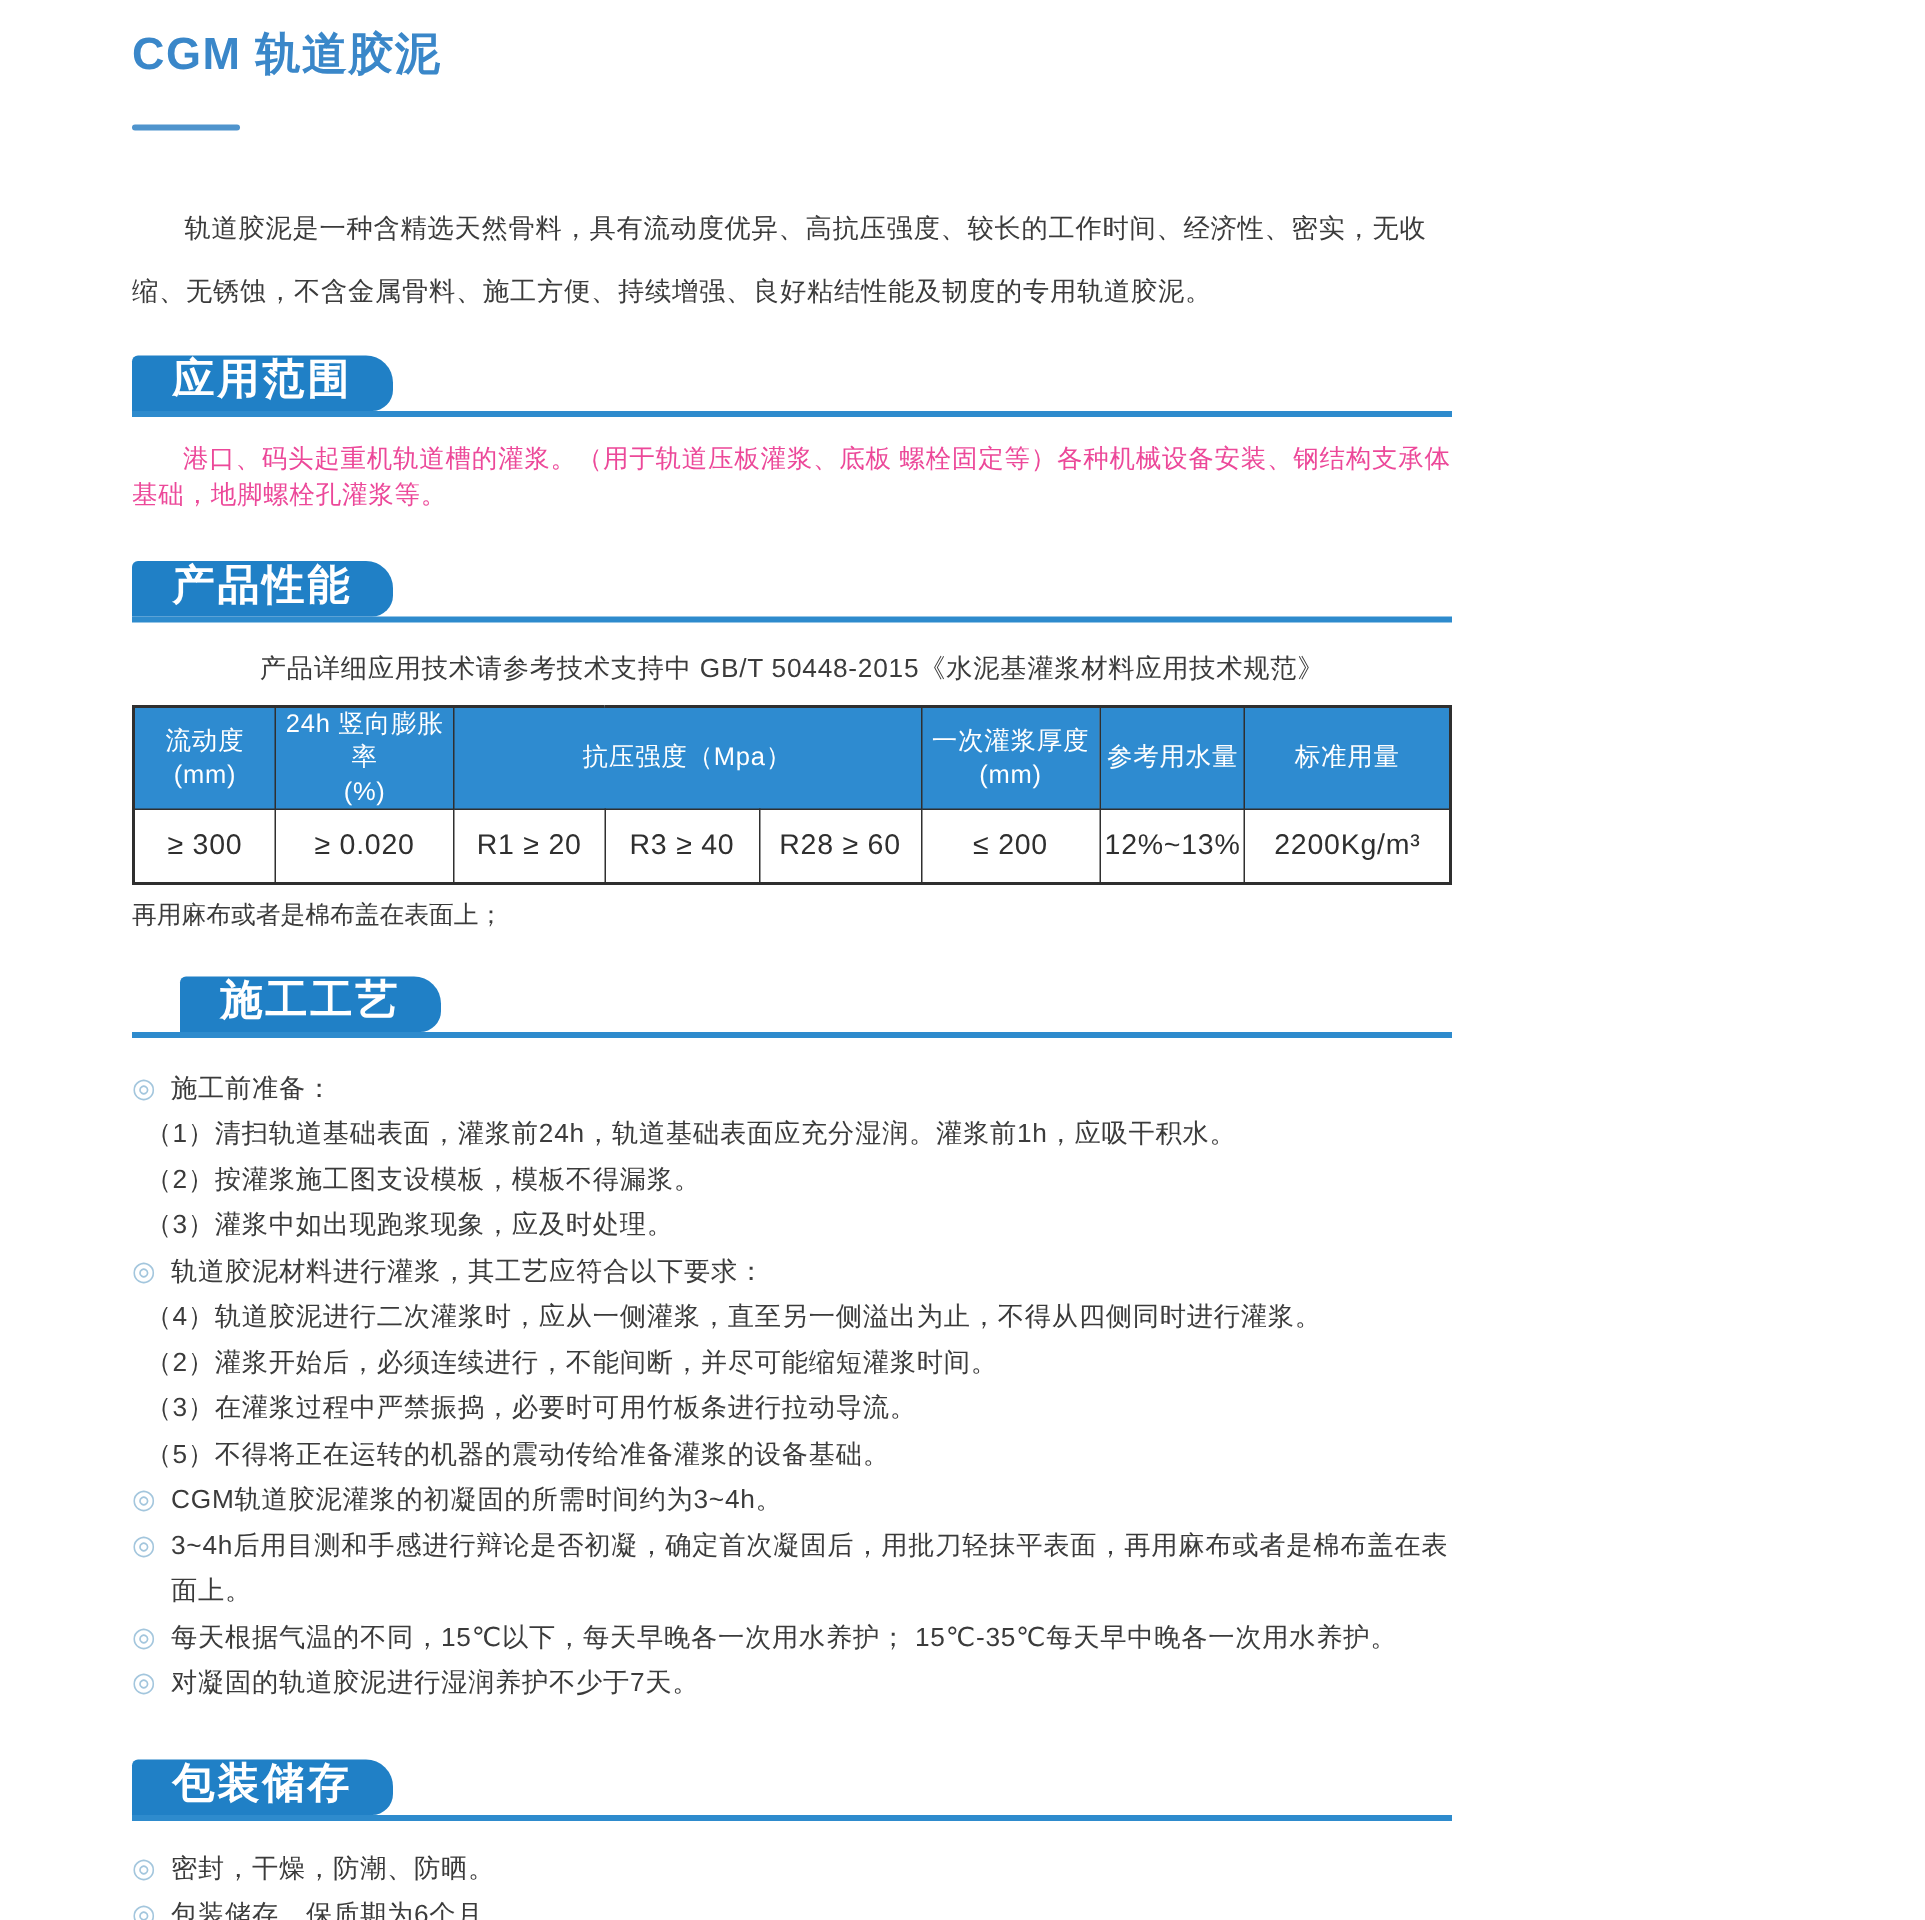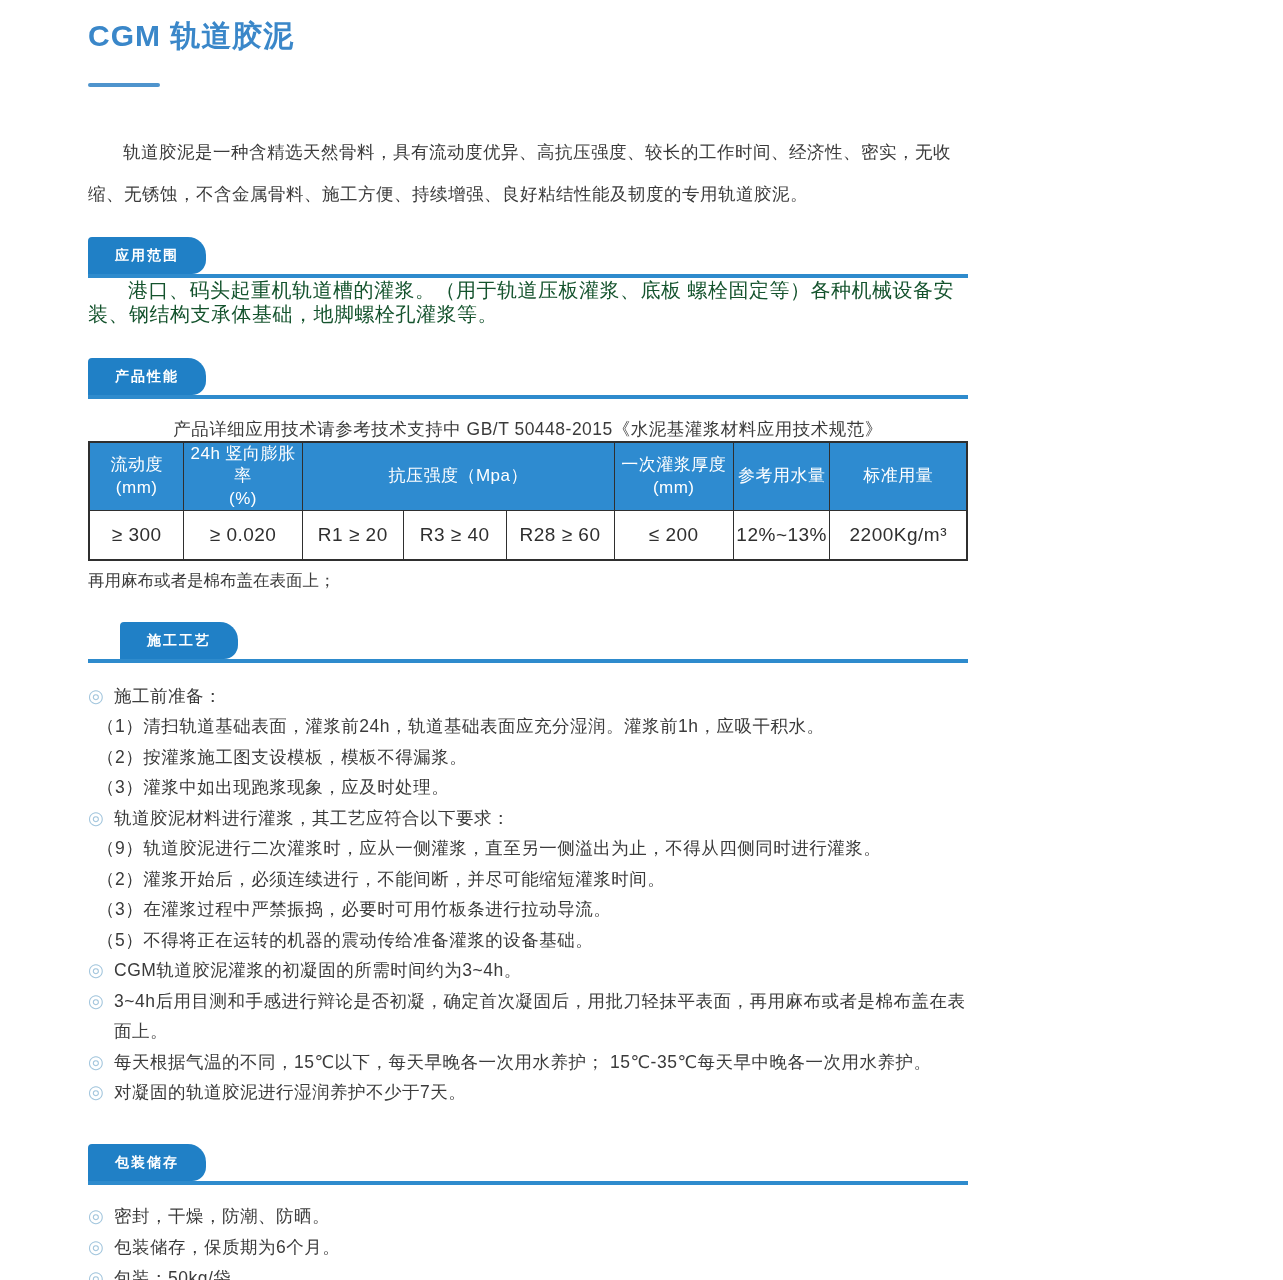--- a/index.html
+++ b/index.html
@@ -18,32 +18,32 @@
   .intro {
     margin-top:44px; font-size:17.5px; color:#3b3b3b; line-height:42px;
     text-indent:2em; letter-spacing:0.5px;
   }
   .section-head { border-bottom:4px solid #2e8bcd; margin-top:22px; }
   .section-head.mt-lg { margin-top:32px; }
   .section-head.mt-xl { margin-top:30px;padding-left:32px; }
   .section-head.mt-pack { margin-top:36px; }
   .section-tab {
     display:inline-block; background:#2080c6; color:#ffffff; font-weight:bold;
-    font-size:14px; line-height:37px; padding:0 27px;
-    border-radius:4px 18px 14px 0; vertical-align:bottom; letter-spacing:2px;
+    font-size:28px; line-height:37px; padding:0 27px;
+    border-radius:4px 18px 14px 0; vertical-align:bottom; letter-spacing:2px;font-family:Liberation Mono, monospace;
   }
   .app-paragraph {
-    font-size:20px; color:#14532d; line-height:24px;
+    margin-top:16px; font-size:17px; color:#ec4899; line-height:24px;
     text-indent:2em; letter-spacing:0.5px;
   }
   .standard-note {
     margin-top:18px; font-size:17.5px; color:#3b3b3b; text-align:center; letter-spacing:0.5px;
   }
   table.perf {
-    width:100%; border-collapse:collapse; table-layout:fixed; 
+    width:100%; border-collapse:collapse; table-layout:fixed; margin-top:13px;
     border:2px solid #2f2f2f;
   }
   table.perf th, table.perf td {
     border:1px solid #2f2f2f; text-align:center; vertical-align:middle;
   }
   table.perf th {
     background:#2e8bd0; color:#ffffff; font-size:17px; font-weight:normal;
     height:51px; white-space:pre-line; line-height:1.32; letter-spacing:0.5px;
   }
   table.perf td {
@@ -131,21 +131,21 @@
       <span class="txt">（2）按灌浆施工图支设模板，模板不得漏浆。</span>
     </div>
     <div class="pitem numbered">
       <span class="txt">（3）灌浆中如出现跑浆现象，应及时处理。</span>
     </div>
     <div class="pitem">
       <span class="bullet">◎</span>
       <span class="txt">轨道胶泥材料进行灌浆，其工艺应符合以下要求：</span>
     </div>
     <div class="pitem numbered">
-      <span class="txt">（9）轨道胶泥进行二次灌浆时，应从一侧灌浆，直至另一侧溢出为止，不得从四侧同时进行灌浆。</span>
+      <span class="txt">（4）轨道胶泥进行二次灌浆时，应从一侧灌浆，直至另一侧溢出为止，不得从四侧同时进行灌浆。</span>
     </div>
     <div class="pitem numbered">
       <span class="txt">（2）灌浆开始后，必须连续进行，不能间断，并尽可能缩短灌浆时间。</span>
     </div>
     <div class="pitem numbered">
       <span class="txt">（3）在灌浆过程中严禁振捣，必要时可用竹板条进行拉动导流。</span>
     </div>
     <div class="pitem numbered">
       <span class="txt">（5）不得将正在运转的机器的震动传给准备灌浆的设备基础。</span>
     </div>

